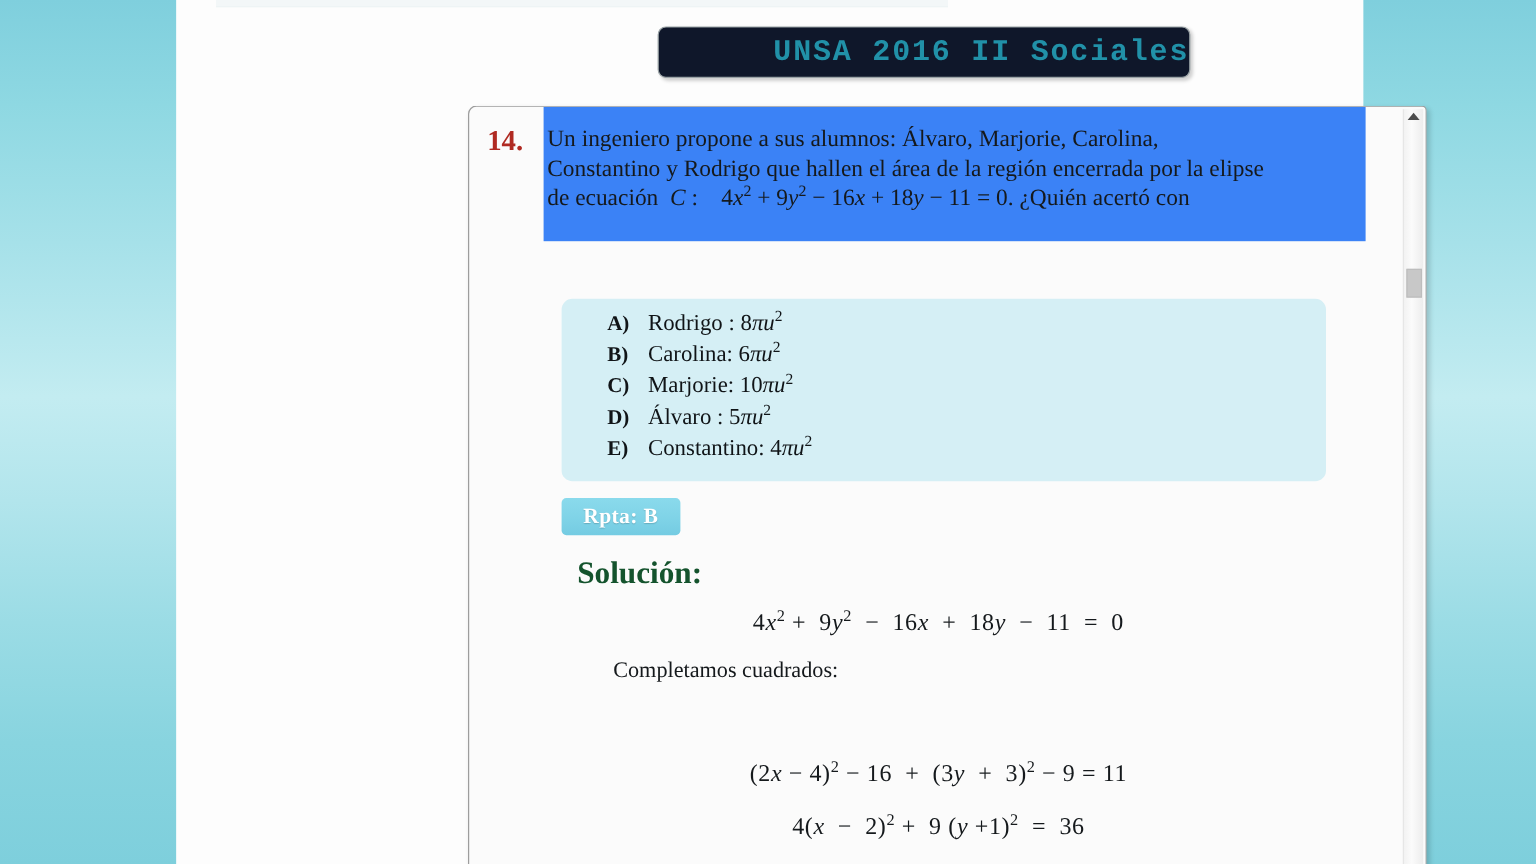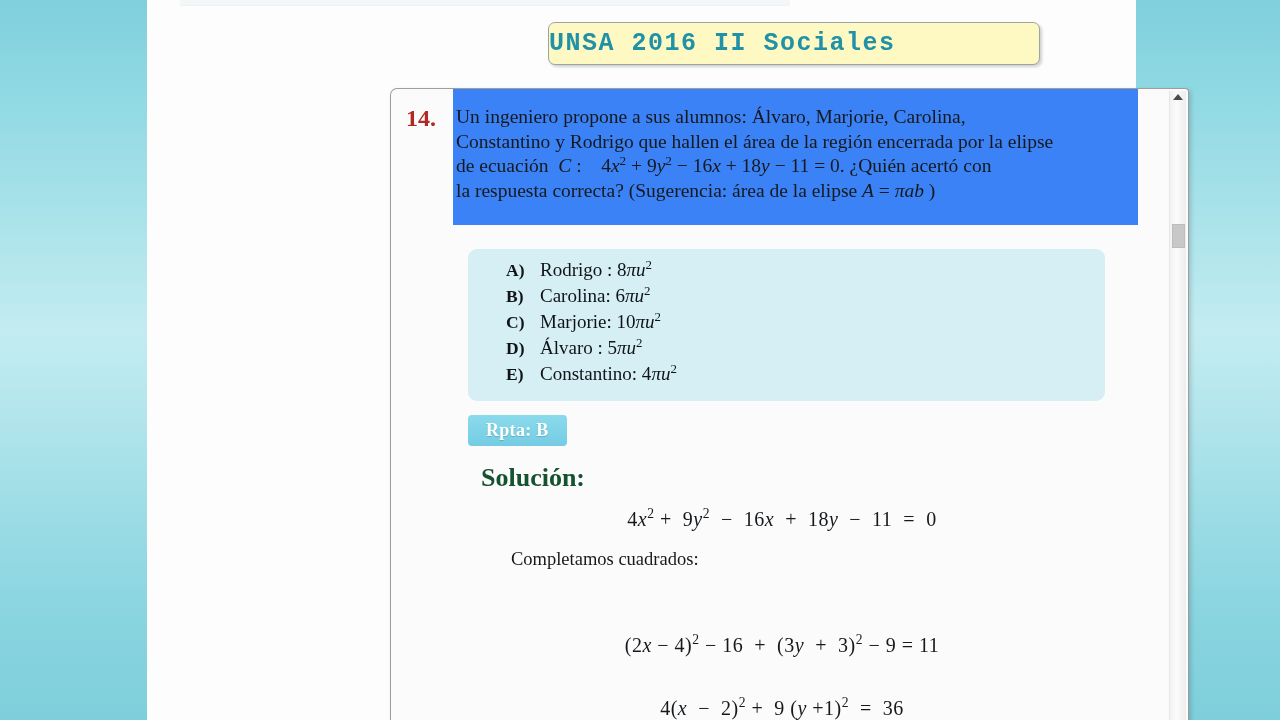--- a/index.html
+++ b/index.html
@@ -53,29 +53,29 @@
     height: 6px;
     background: #f3f7f8;
     border-bottom: 1px solid #eef4f5;
   }
 
   
   .title-box {
     position: absolute;
     left: 401px;
     top: 22px;
-    width: 492px;
+    width: 444px;
     height: 43px;
-    background: #fef9c3;
+    background: #0f172a;
     border: 1px solid #9aa3a6;
     border-radius: 7px;
     box-shadow: 2px 2px 3px rgba(0,0,0,0.18);
     display: flex;
     align-items: center;
-    justify-content: flex-start;
+    justify-content: flex-end;
   }
   .title-text {
     font-family: "Liberation Mono", "DejaVu Sans Mono", monospace;
     font-size: 25px;
     font-weight: bold;
     letter-spacing: 1.5px;
     color: #2191a8;
   }
 
   
@@ -221,21 +221,21 @@
     width: 782px;
     left: 0;
     text-align: center;
     font-size: 20px;
     color: #15191c;
     letter-spacing: 0.5px;
   }
   .eq1 { top: 419px; }
   .eq2 { top: 502px; }
   .eq3 { top: 545px; }
-  .eq4 { top: 589px; margin-top: 19px; }
+  .eq4 { top: 589px; }
 
   .step-label {
     position: absolute;
     left: 78px;
     top: 460px;
     font-size: 18.5px;
     color: #15191c;
     margin-left: 42px;
   }
 </style>
@@ -254,21 +254,20 @@
   </div>
 
   <div class="content-panel">
 
     <div class="question-row">
       <div class="q-number">14.</div>
       <div class="q-body">
         <div class="q-line">Un ingeniero propone a sus alumnos: Álvaro, Marjorie, Carolina,</div>
         <div class="q-line">Constantino y Rodrigo que hallen el área de la región encerrada por la elipse</div>
         <div class="q-line">de ecuación&nbsp; <span class="mi">C</span> :&nbsp;&nbsp;&nbsp; 4<span class="mi">x</span><sup class="exp">2</sup> + 9<span class="mi">y</span><sup class="exp">2</sup> − 16<span class="mi">x</span> + 18<span class="mi">y</span> − 11 = 0. ¿Quién acertó con</div>
-        <div class="q-line">la respuesta correcta? (Sugerencia: área de la elipse <span class="mi">A</span> = <span class="mi">πab</span> )</div>
       </div>
     </div>
 
     <div class="options-box">
       <div class="option-row">
         <span class="opt-letter">A)</span>
         <span class="opt-text">Rodrigo : 8<span class="mi">πu</span><sup class="exp">2</sup></span>
       </div>
       <div class="option-row">
         <span class="opt-letter">B)</span>

